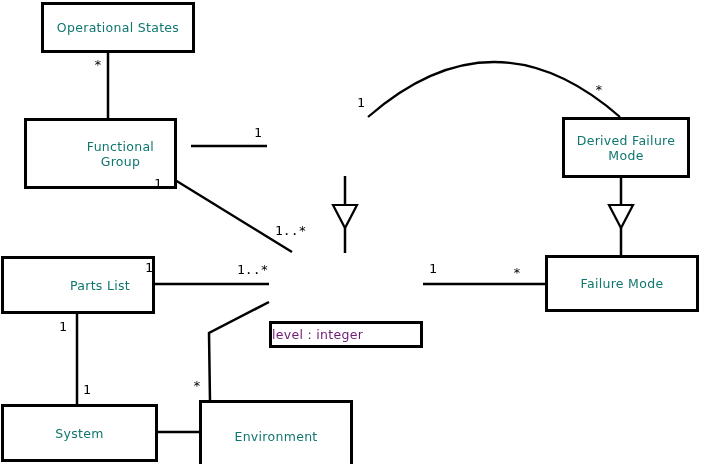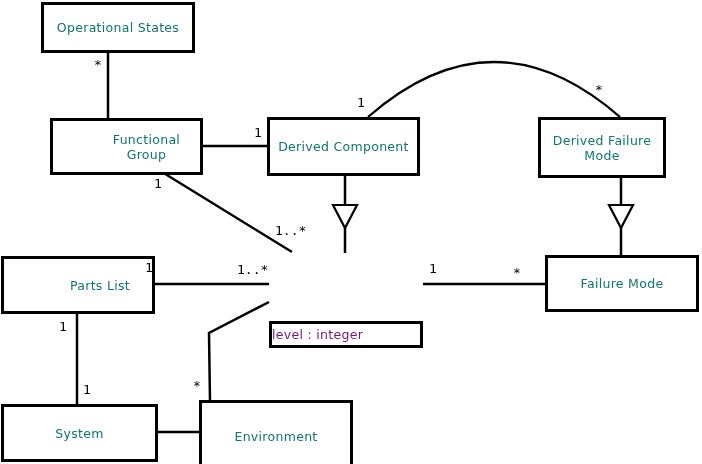--- a/index.html
+++ b/index.html
@@ -82,29 +82,26 @@
 
     <line x1="77" y1="314" x2="77" y2="404" stroke="#000" stroke-width="2.5"></line>
 
     <line x1="154" y1="432" x2="199" y2="432" stroke="#000" stroke-width="2.5"></line>
   </svg>
 
   <div class="uml-class" style="left:41px; top:2px; width:154px; height:51px;">
     <span>Operational States</span>
   </div>
 
-  <div class="uml-class" style="left:50px; top:118px; width:153px; height:57px;padding-left:40px;">
+  <div class="uml-class" style="left:24px; top:118px; width:153px; height:71px;padding-left:40px;">
     <span>Functional Group</span>
   </div>
 
-  <div class="uml-class" style="left:267px; top:117px; width:153px; height:59px;">
-    <span>Derived Component</span>
-  </div>
 
-  <div class="uml-class" style="left:538px; top:117px; width:128px; height:61px;">
+  <div class="uml-class" style="left:562px; top:117px; width:128px; height:61px;">
     <span>Derived Failure Mode</span>
   </div>
 
   <div class="uml-class" style="left:1px; top:256px; width:154px; height:58px;padding-left:44px;">
     <span>Parts List</span>
   </div>
 
   <div class="uml-attr" style="left:269px; top:321px; width:154px; height:27px;">
     <span>level : integer</span>
   </div>

